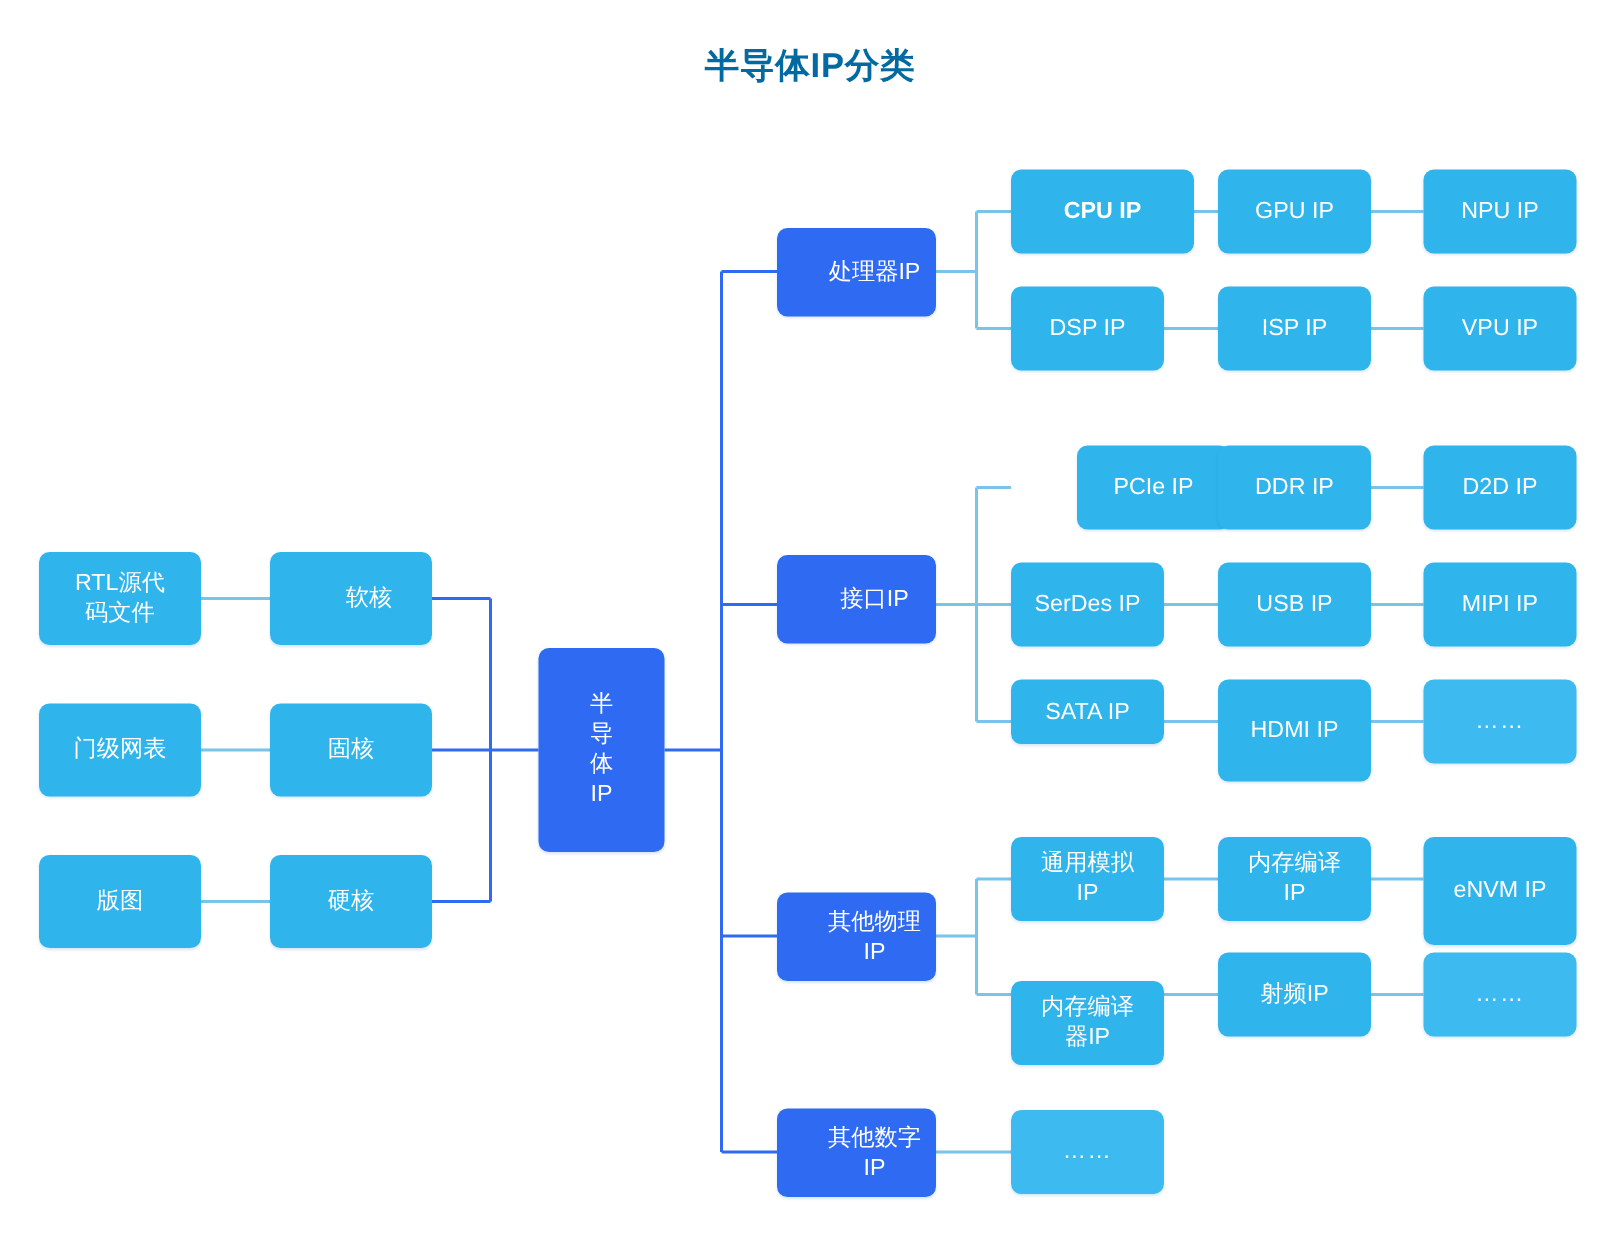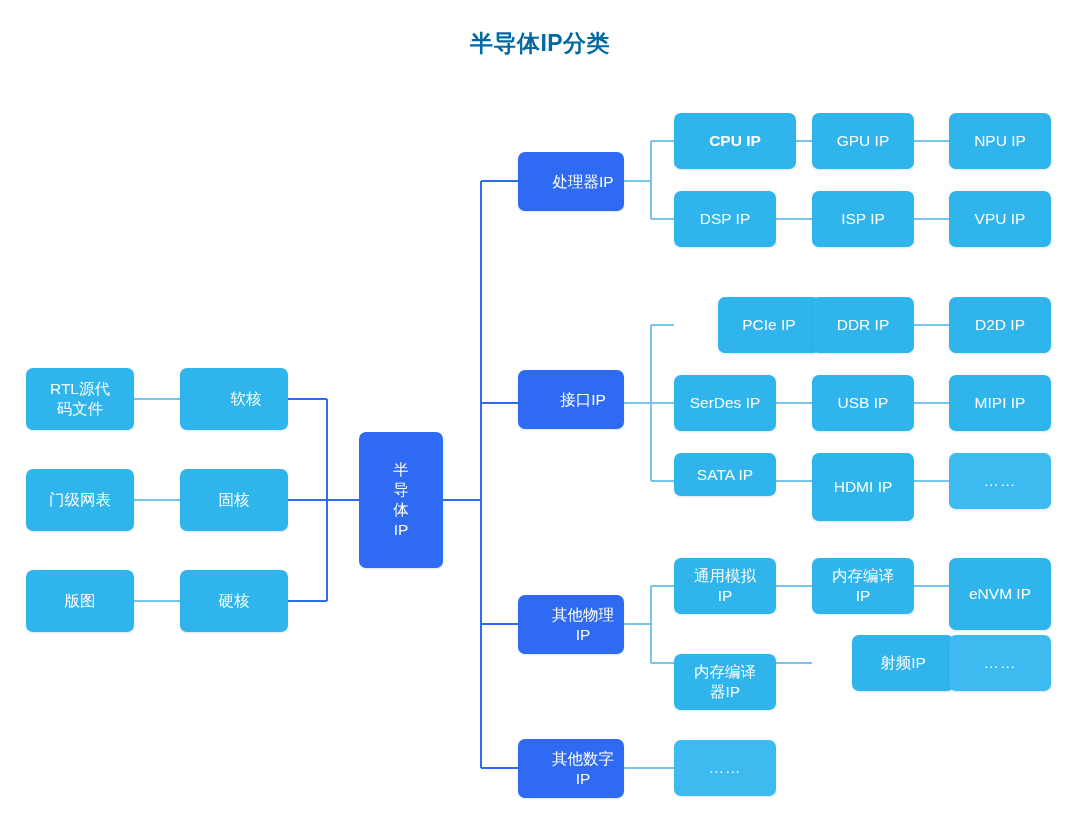--- a/index.html
+++ b/index.html
@@ -182,18 +182,18 @@
   <div class="node leaf" style="left:812px; top:453px; width:102px; height:68px;">HDMI IP</div>
   <div class="node ellipsis" style="left:949px; top:453px; width:102px; height:56px;">……</div>
 
   <div class="node leaf" style="left:674px; top:558px; width:102px; height:56px;">通用模拟
 IP</div>
   <div class="node leaf" style="left:812px; top:558px; width:102px; height:56px;">内存编译
 IP</div>
   <div class="node leaf" style="left:949px; top:558px; width:102px; height:72px;">eNVM IP</div>
   <div class="node leaf" style="left:674px; top:635px; width:102px; height:56px;margin-top:19px;">内存编译
 器IP</div>
-  <div class="node leaf" style="left:852px; top:635px; width:102px; height:56px;">射频IP</div>
+  <div class="node leaf" style="left:812px; top:635px; width:102px; height:56px;">射频IP</div>
   <div class="node ellipsis" style="left:949px; top:635px; width:102px; height:56px;">……</div>
 
   <div class="node ellipsis" style="left:674px; top:740px; width:102px; height:56px;">……</div>
 
 </div>
 
 </body></html>

